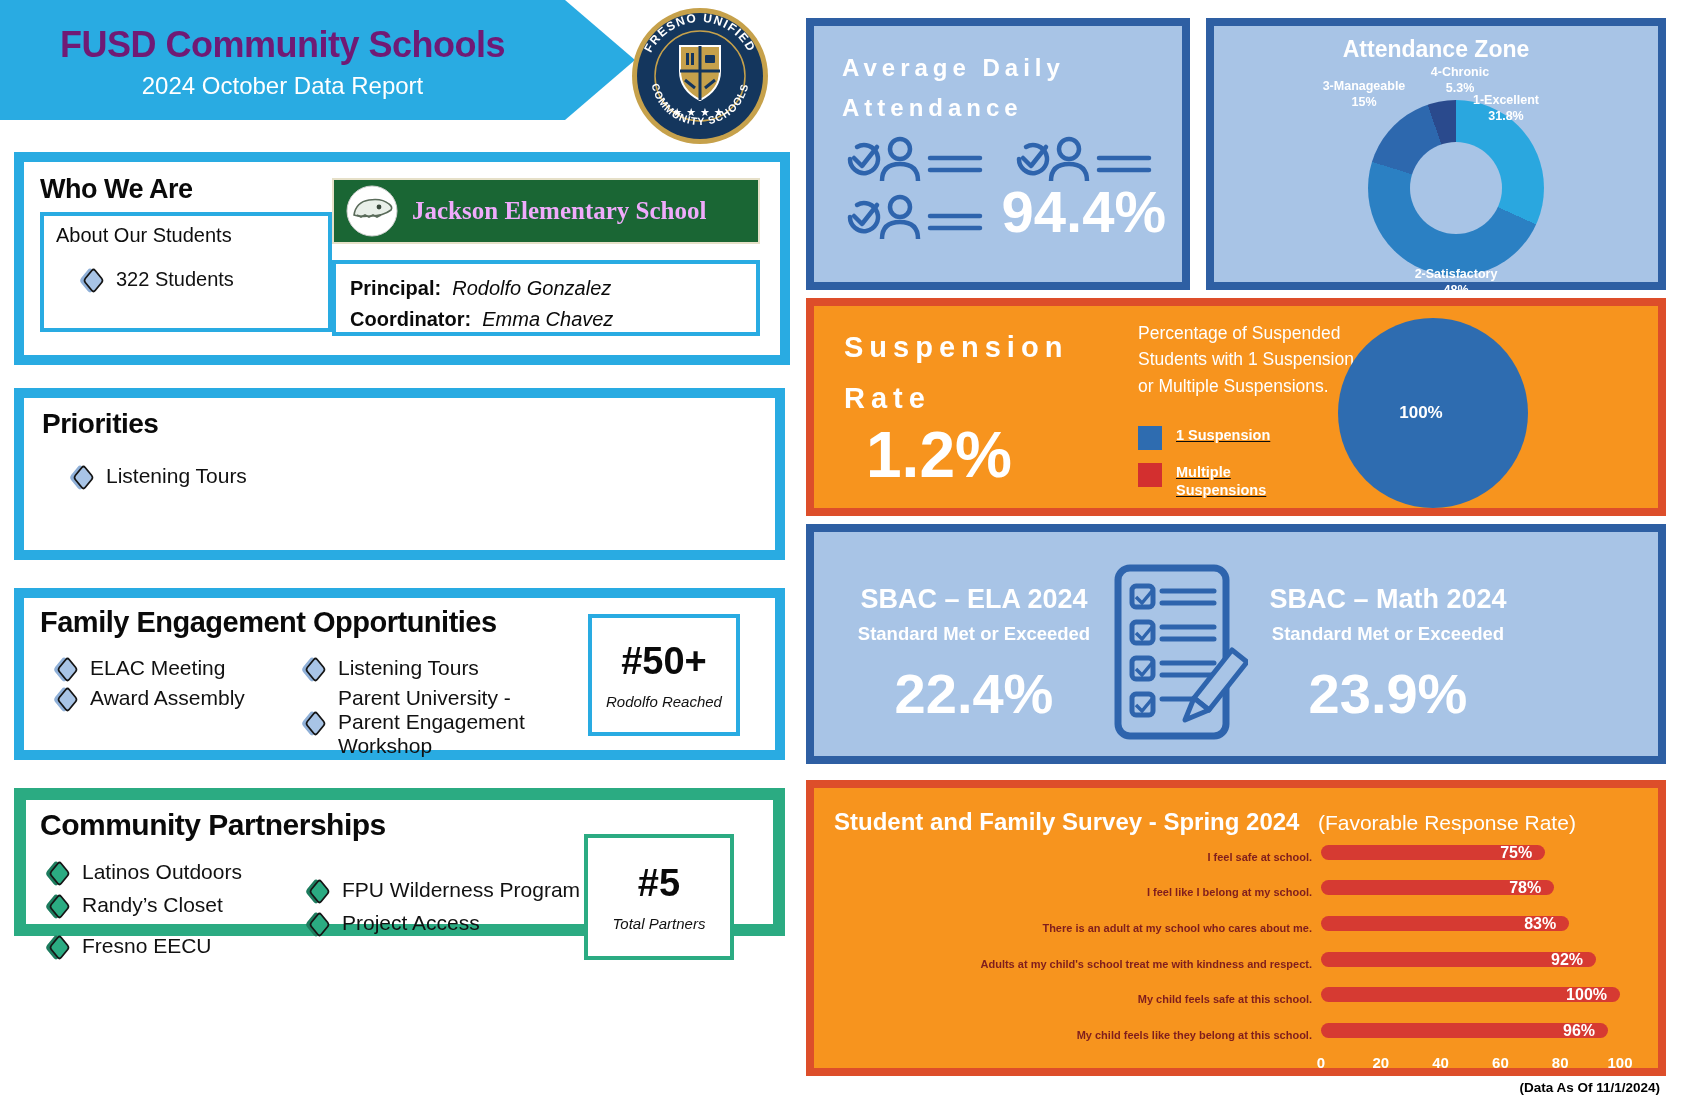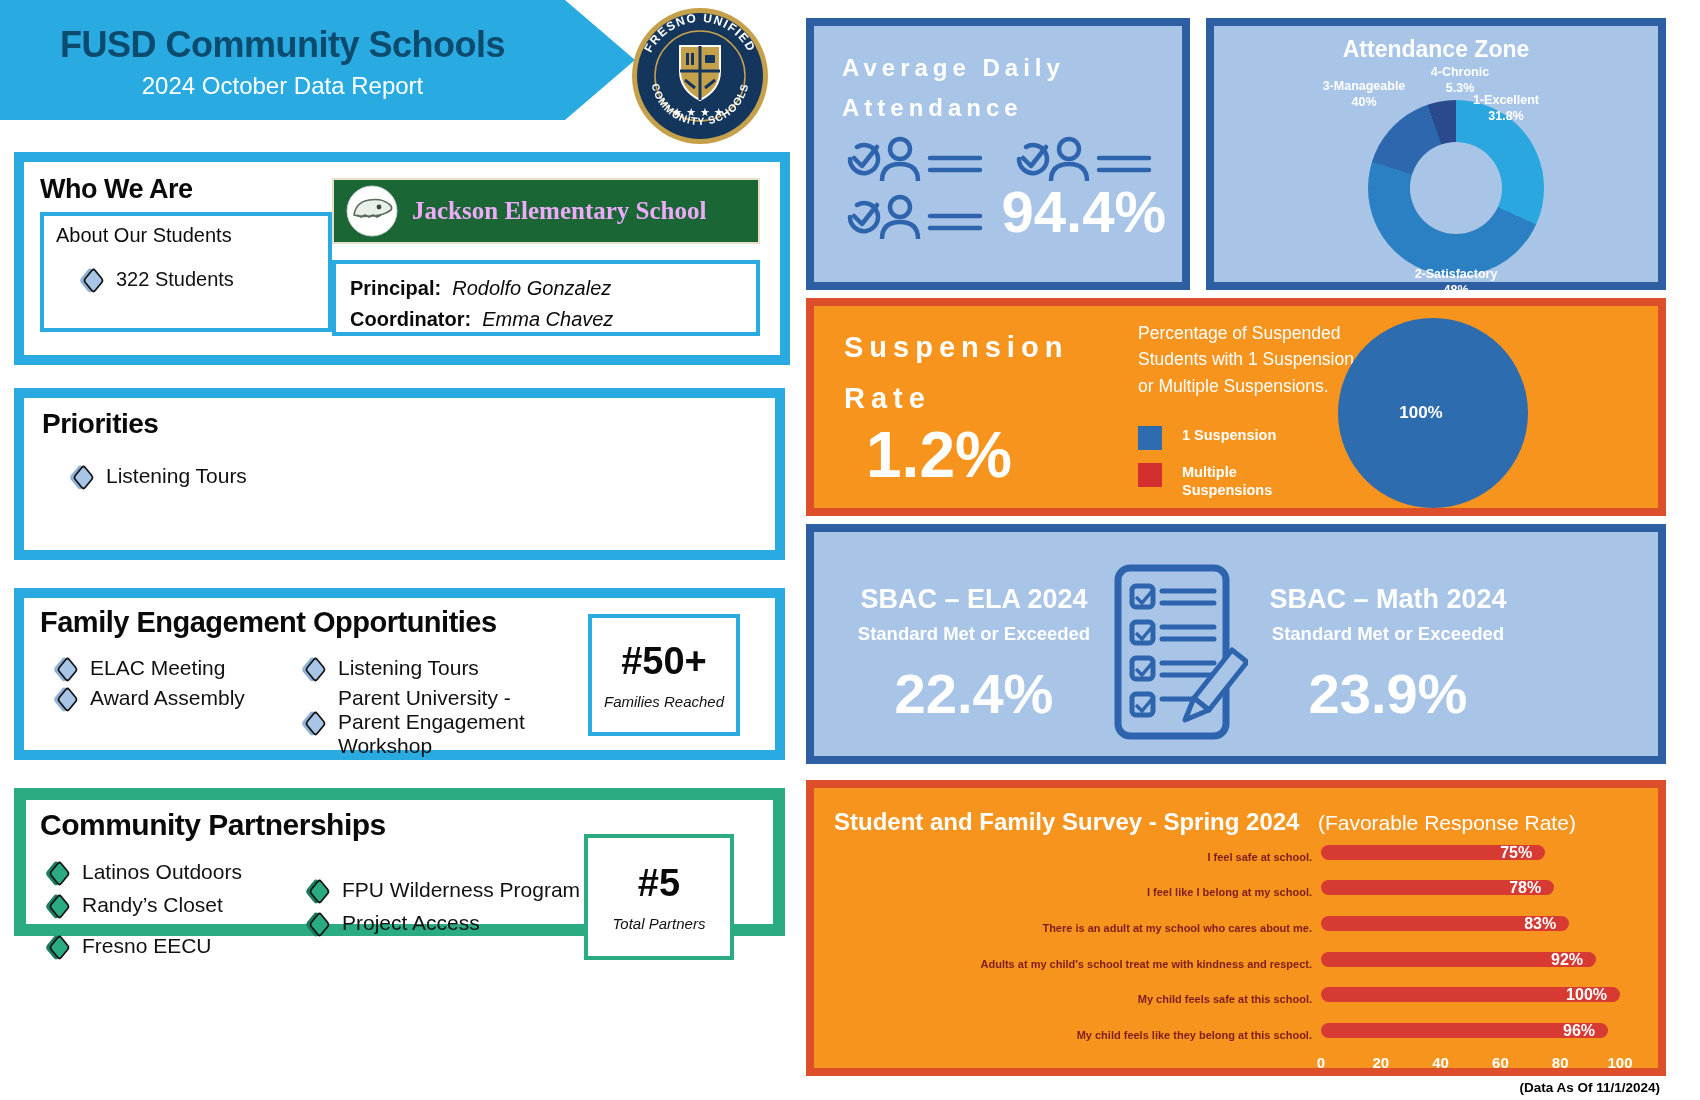--- a/index.html
+++ b/index.html
@@ -7,21 +7,21 @@
   .page {
     position:relative; width:1700px; height:1100px; background:#fff; overflow:hidden;
     font-family:"Liberation Sans", sans-serif; color:#0d0d0d;
   }
   .abs { position:absolute; }
 
   
   .banner { left:0; top:0; width:565px; height:120px; background:#29ABE2; }
   .banner-arrow { left:565px; top:0; width:0; height:0;
     border-top:60px solid transparent; border-bottom:60px solid transparent; border-left:70px solid #29ABE2; }
-  .banner h1 { text-align:center; margin-top:24px; font-size:36px; font-weight:800; color:#0c4a6e; letter-spacing:-.5px;}
+  .banner h1 { text-align:center; margin-top:24px; font-size:36px; font-weight:800; color:#701a75; letter-spacing:-.5px;}
   .banner .sub { text-align:center; margin-top:6px; font-size:24px; font-weight:500; color:#fff; }
 
   
   .box-blue { border:10px solid #29ABE2; background:#fff; }
   .box-green { border:12px solid #2BAB82; background:#fff; }
   .inner-blue { border:4px solid #29ABE2; background:#fff; }
   .inner-green { border:4px solid #2BAB82; background:#fff; }
   h2.sect { font-weight:800; color:#0a0a0a; letter-spacing:-.5px; }
 
   .item { display:flex; align-items:center; gap:13px; font-size:21px; color:#111; line-height:1.15;}
@@ -48,21 +48,21 @@
   .att-value { font-size:58px; font-weight:800; color:#fff; }
 
   .zone-label { position:absolute; text-align:center; color:#fff; font-weight:700; font-size:12.5px; line-height:1.3; }
   .donut { border-radius:50%; }
   .donut::after { content:""; position:absolute; left:50%; top:50%; width:92px; height:92px; margin:-46px 0 0 -46px;
     border-radius:50%; background:#A8C4E6; }
 
   .susp-title { font-size:29px; letter-spacing:6px; line-height:1.75; }
   .susp-value { font-size:64px; font-weight:800; color:#fff; }
   .susp-desc { color:#fff; font-size:17.5px; line-height:1.5; }
-  .legend-row { display:flex; align-items:flex-start; gap:20px; margin-bottom:13px; }
+  .legend-row { display:flex; align-items:flex-start; gap:14px; margin-bottom:13px;text-decoration:underline; }
   .legend-sq { width:24px; height:24px; flex:0 0 auto; }
   .legend-lab { color:#fff; font-weight:700; font-size:14.5px; line-height:1.25; width:120px; }
   .pie { border-radius:50%; display:flex; align-items:center; justify-content:center; }
   .pie .lab { color:#fff; font-weight:700; font-size:17px; transform:translateX(-12px); }
 
   .sbac-block { text-align:center; color:#fff; }
   .sbac-block .t { font-size:27px; font-weight:800; }
   .sbac-block .s { font-size:18.5px; font-weight:700; margin-top:8px; }
   .sbac-block .v { font-size:56px; font-weight:800; margin-top:16px; }
 
@@ -164,21 +164,21 @@
     <div class="item abs" style="left:282px; top:58px;">
       <span class="diamond"></span>
       <span>Listening Tours</span>
     </div>
     <div class="item abs" style="left:282px; top:88px; width:272px;">
       <span class="diamond"></span>
       <span>Parent University - Parent Engagement Workshop</span>
     </div>
     <div class="abs inner-blue stat-box" style="left:564px; top:16px; width:152px; height:122px;">
       <div class="big">#50+</div>
-      <div class="small">Families Reached</div>
+      <div class="small">Rodolfo Reached</div>
     </div>
   </div>
 
   <div class="abs box-green" style="left:14px; top:788px; width:771px; height:148px;">
     <h2 class="sect abs" style="left:14px; top:8px; font-size:30px;">Community Partnerships</h2>
     <div class="item abs" style="left:24px; top:60px;">
       <span class="diamond green"></span>
       <span>Latinos Outdoors</span>
     </div>
     <div class="item abs" style="left:24px; top:93px;">
@@ -239,21 +239,21 @@
 
   <div class="abs panel-blue" style="left:1206px; top:18px; width:460px; height:272px;">
     <div class="abs wtitle" style="left:0; top:10px; width:100%; text-align:center; font-size:23px;">Attendance Zone</div>
     <div class="abs donut" style="left: 154px; top: 74px; width: 176px; height: 176px; background: conic-gradient(rgb(42, 167, 223) 0%, rgb(42, 167, 223) 31.8%, rgb(43, 128, 195) 31.8%, rgb(43, 128, 195) 79.8%, rgb(45, 104, 174) 79.8%, rgb(45, 104, 174) 94.8%, rgb(42, 74, 141) 94.8%, rgb(42, 74, 141) 100.1%);"></div>
     <div class="zone-label" style="left:186px; top:38px; width:120px;">
       <div>4-Chronic</div>
       <div>5.3%</div>
     </div>
     <div class="zone-label" style="left:70px; top:52px; width:160px;">
       <div>3-Manageable</div>
-      <div>40%</div>
+      <div>15%</div>
     </div>
     <div class="zone-label" style="left:232px; top:66px; width:120px;">
       <div>1-Excellent</div>
       <div>31.8%</div>
     </div>
     <div class="zone-label" style="left:172px; top:240px; width:140px;">
       <div>2-Satisfactory</div>
       <div>48%</div>
     </div>
   </div>

